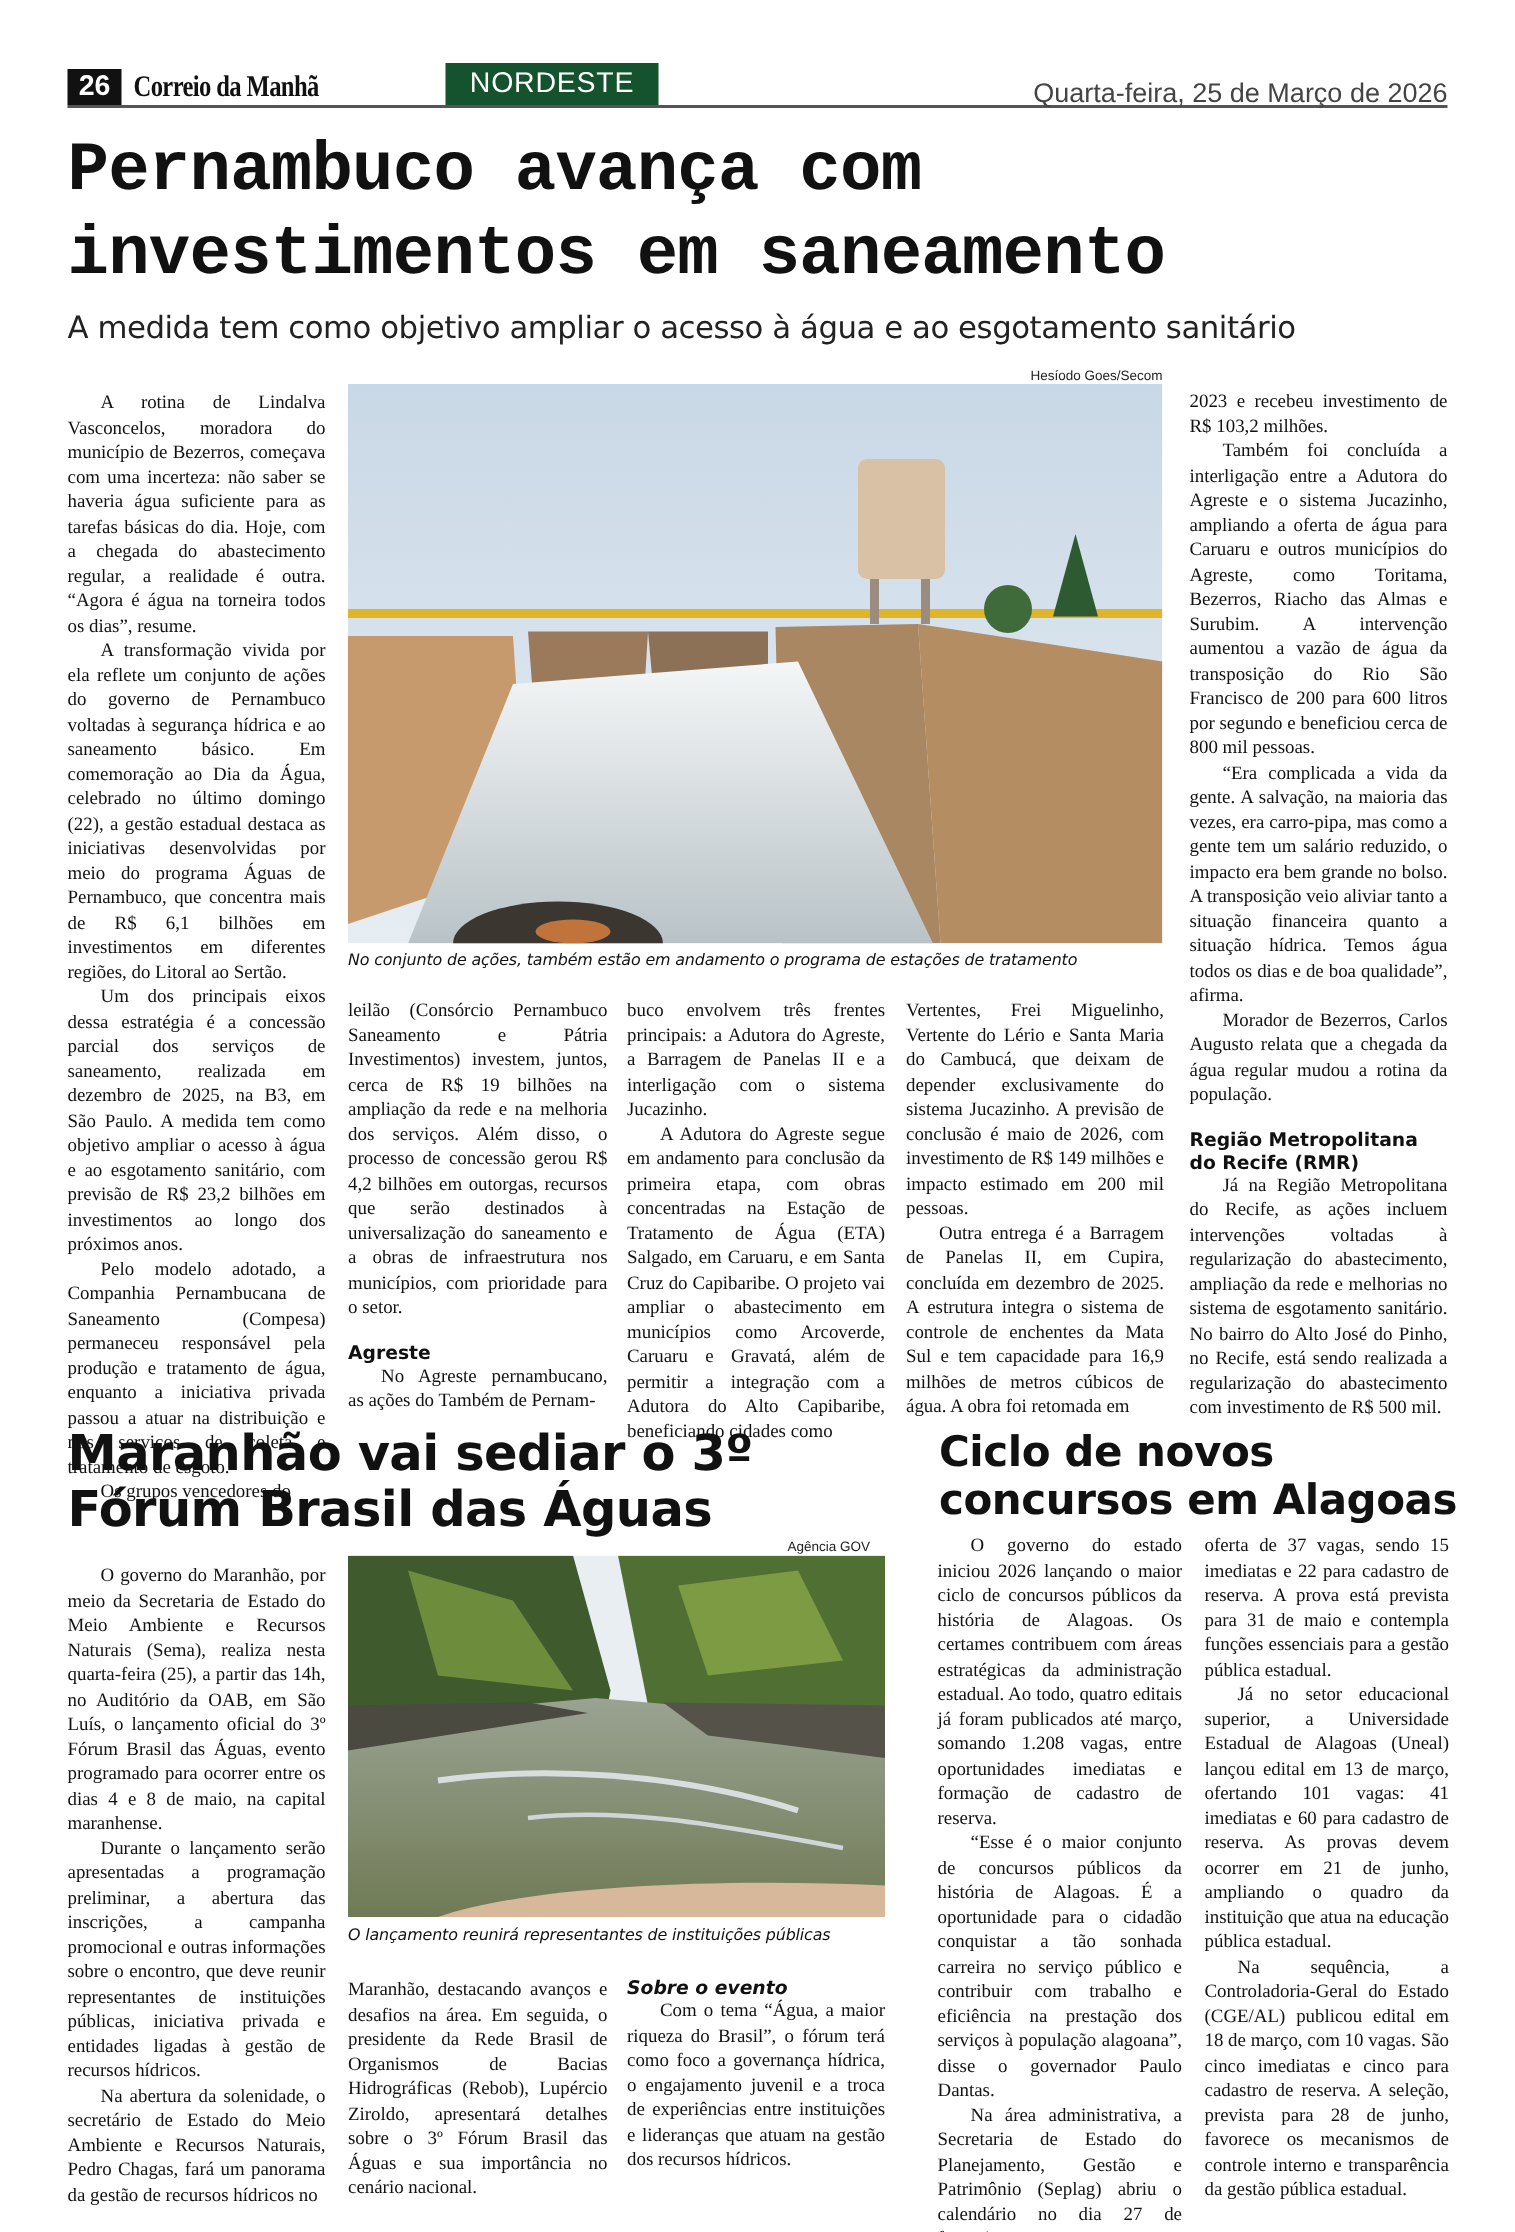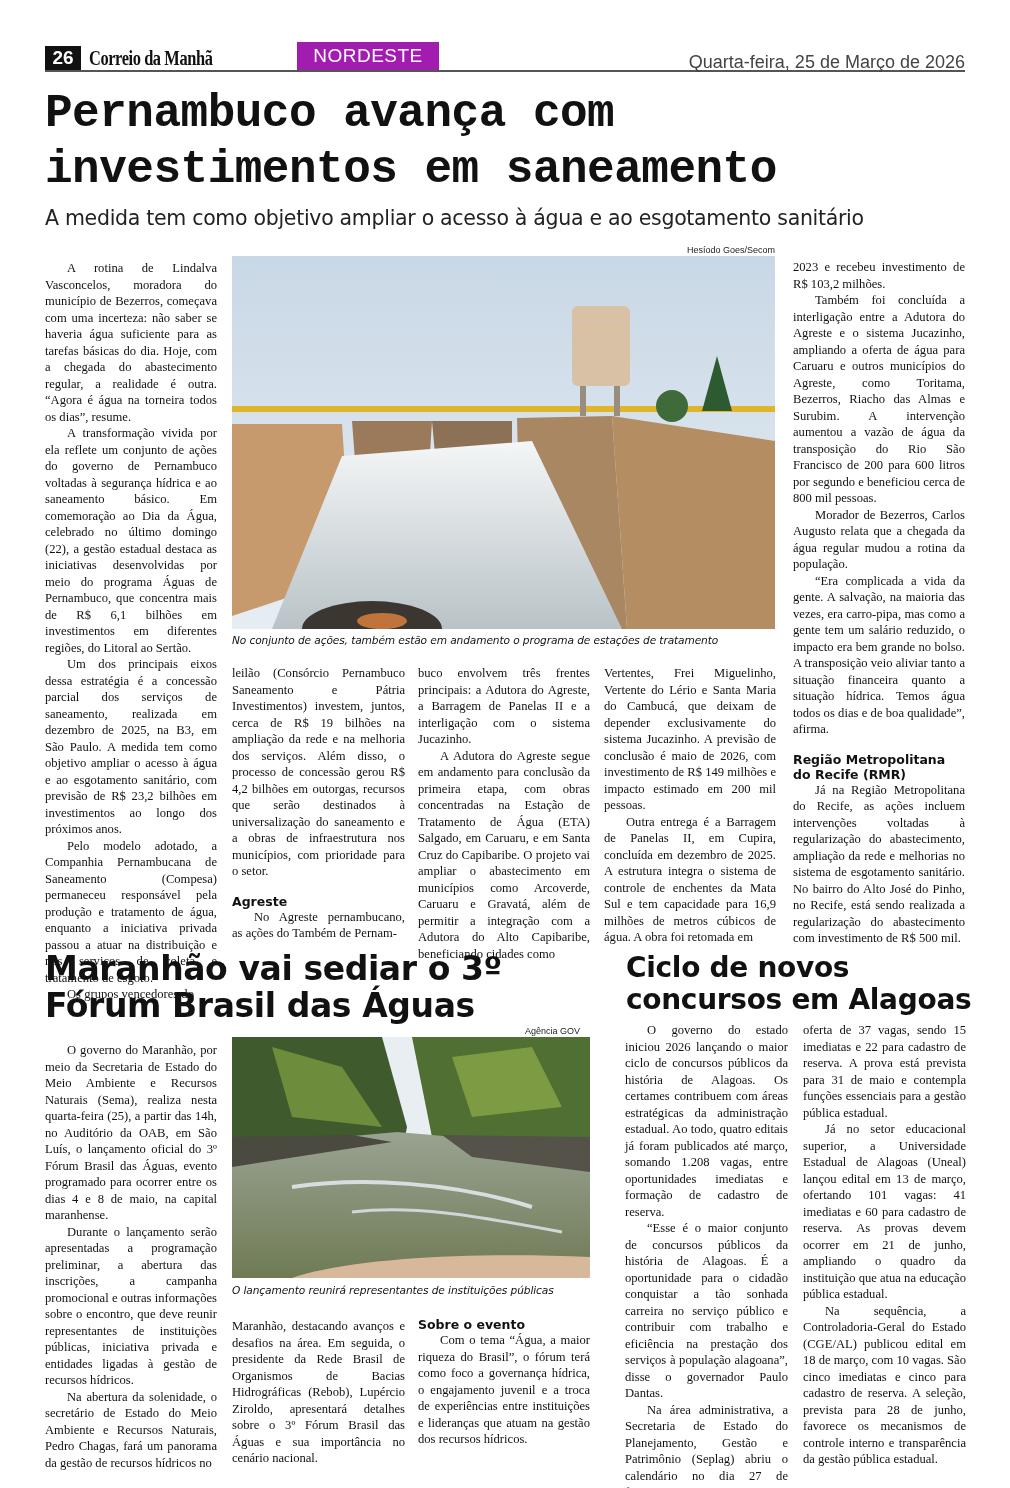--- a/index.html
+++ b/index.html
@@ -2,21 +2,21 @@
 <html><head>
 <meta charset="utf-8">
 <style>
   * { box-sizing: border-box; margin: 0; padding: 0; }
   html, body { width: 1010px; height: 1488px; background: #ffffff; overflow: hidden; }
   body { position: relative; font-family: "Liberation Serif", serif; color: #111; }
 
   .header { position: absolute; left: 45px; top: 46px; width: 920px; height: 26px; border-bottom: 2px solid #555; }
   .page-num { position: absolute; left: 0; top: 0; width: 36px; height: 24px; background: #111; color: #fff; font-family: "Liberation Sans", sans-serif; font-weight: bold; font-size: 19px; line-height: 24px; text-align: center; }
   .paper-name { position: absolute; left: 44px; top: 1px; font-family: "Liberation Serif", serif; font-weight: bold; font-size: 20px; line-height: 22px; letter-spacing: -0.5px; transform: scaleX(0.82); transform-origin: left; }
-  .section-tag { position: absolute; left: 252px; top: -4px; width: 142px; height: 28px; background: #a21caf; color: #fff; font-family: "Liberation Sans", sans-serif; font-size: 19px; line-height: 28px; text-align: center; letter-spacing: 0.5px; }
+  .section-tag { position: absolute; left: 252px; top: -4px; width: 142px; height: 28px; background: #14532d; color: #fff; font-family: "Liberation Sans", sans-serif; font-size: 19px; line-height: 28px; text-align: center; letter-spacing: 0.5px; }
   .date { position: absolute; right: 0; top: 6px; font-family: "Liberation Sans", sans-serif; font-size: 18px; color: #444; }
 
   .h1 { position: absolute; left: 45px; top: 86px; width: 930px; font-family: Liberation Mono, monospace; font-size: 46px; line-height: 56px; letter-spacing: -0.5px; color: #111; }
   .deck { position: absolute; left: 45px; top: 206px; width: 930px; font-family: "DejaVu Sans", sans-serif; font-size: 20.5px; letter-spacing: -0.3px; color: #222; }
 
   .credit { position: absolute; font-family: "Liberation Sans", sans-serif; font-size: 9px; color: #222; text-align: right; }
   .photo { position: absolute; overflow: hidden; }
   .caption { position: absolute; font-family: "DejaVu Sans", sans-serif; font-style: italic; font-size: 10.6px; color: #111; white-space: nowrap; letter-spacing: -0.1px; }
 
   .col { position: absolute; font-size: 12.6px; line-height: 16.5px; text-align: justify; hyphens: manual; }
@@ -92,22 +92,22 @@
 </div>
 
 <div class="col" style="left:604px; top:665px; width:172px;">
   <p class="cont">Vertentes, Frei Miguelinho, Vertente do Lério e Santa Maria do Cambucá, que deixam de depender exclusivamente do sistema Jucazinho. A previsão de conclusão é maio de 2026, com investimento de R$ 149 milhões e impacto estimado em 200 mil pessoas.</p>
   <p>Outra entrega é a Barragem de Panelas II, em Cupira, concluída em dezembro de 2025. A estrutura integra o sistema de controle de enchentes da Mata Sul e tem capacidade para 16,9 milhões de metros cúbicos de água. A obra foi retomada em</p>
 </div>
 
 <div class="col" style="left:793px; top:259px; width:172px;">
   <p class="cont">2023 e recebeu investimento de R$ 103,2 milhões.</p>
   <p>Também foi concluída a interligação entre a Adutora do Agreste e o sistema Jucazinho, ampliando a oferta de água para Caruaru e outros municípios do Agreste, como Toritama, Bezerros, Riacho das Almas e Surubim. A intervenção aumentou a vazão de água da transposição do Rio São Francisco de 200 para 600 litros por segundo e beneficiou cerca de 800 mil pessoas.</p>
+  <p>“Era complicada a vida da gente. A salvação, na maioria das vezes, era carro-pipa, mas como a gente tem um salário reduzido, o impacto era bem grande no bolso. A transposição veio aliviar tanto a situação financeira quanto a situação hídrica. Temos água todos os dias e de boa qualidade”, afirma.</p>
   <p>Morador de Bezerros, Carlos Augusto relata que a chegada da água regular mudou a rotina da população.</p>
-  <p>“Era complicada a vida da gente. A salvação, na maioria das vezes, era carro-pipa, mas como a gente tem um salário reduzido, o impacto era bem grande no bolso. A transposição veio aliviar tanto a situação financeira quanto a situação hídrica. Temos água todos os dias e de boa qualidade”, afirma.</p>
   <h3>Região Metropolitana do Recife (RMR)</h3>
   <p>Já na Região Metropolitana do Recife, as ações incluem intervenções voltadas à regularização do abastecimento, ampliação da rede e melhorias no sistema de esgotamento sanitário. No bairro do Alto José do Pinho, no Recife, está sendo realizada a regularização do abastecimento com investimento de R$ 500 mil.</p>
 </div>
 
 <h2 class="h2" style="left:45px; top:950px; width:540px;">Maranhão vai sediar o 3º Fórum Brasil das Águas</h2>
 <div class="credit" style="left:480px; top:1026px; width:100px;">Agência GOV</div>
 <div class="photo" style="left:232px; top:1037px; width:358px; height:241px;">
   <svg width="358" height="241" viewBox="0 0 358 241" preserveAspectRatio="none">
     <defs>
       <linearGradient id="river2" x1="0" y1="0" x2="0" y2="1">
@@ -132,21 +132,21 @@
 
 <div class="col" style="left:45px; top:1042px; width:172px;">
   <p>O governo do Maranhão, por meio da Secretaria de Estado do Meio Ambiente e Recursos Naturais (Sema), realiza nesta quarta-feira (25), a partir das 14h, no Auditório da OAB, em São Luís, o lançamento oficial do 3º Fórum Brasil das Águas, evento programado para ocorrer entre os dias 4 e 8 de maio, na capital maranhense.</p>
   <p>Durante o lançamento serão apresentadas a programação preliminar, a abertura das inscrições, a campanha promocional e outras informações sobre o encontro, que deve reunir representantes de instituições públicas, iniciativa privada e entidades ligadas à gestão de recursos hídricos.</p>
   <p>Na abertura da solenidade, o secretário de Estado do Meio Ambiente e Recursos Naturais, Pedro Chagas, fará um panorama da gestão de recursos hídricos no</p>
 </div>
 <div class="col" style="left:232px; top:1318px; width:173px;">
   <p class="cont">Maranhão, destacando avanços e desafios na área. Em seguida, o presidente da Rede Brasil de Organismos de Bacias Hidrográficas (Rebob), Lupércio Ziroldo, apresentará detalhes sobre o 3º Fórum Brasil das Águas e sua importância no cenário nacional.</p>
 </div>
 <div class="col" style="left:418px; top:1303px; width:172px;">
-  <h3 style="margin-top:14px;">Sobre o evento</h3>
+  <h3 style="margin-top:14px;font-style:italic;">Sobre o evento</h3>
   <p>Com o tema “Água, a maior riqueza do Brasil”, o fórum terá como foco a governança hídrica, o engajamento juvenil e a troca de experiências entre instituições e lideranças que atuam na gestão dos recursos hídricos.</p>
 </div>
 
 <h2 class="h2b" style="left:626px; top:952px; width:350px;">Ciclo de novos concursos em Alagoas</h2>
 <div class="col" style="left:625px; top:1022px; width:163px;">
   <p>O governo do estado iniciou 2026 lançando o maior ciclo de concursos públicos da história de Alagoas. Os certames contribuem com áreas estratégicas da administração estadual. Ao todo, quatro editais já foram publicados até março, somando 1.208 vagas, entre oportunidades imediatas e formação de cadastro de reserva.</p>
   <p>“Esse é o maior conjunto de concursos públicos da história de Alagoas. É a oportunidade para o cidadão conquistar a tão sonhada carreira no serviço público e contribuir com trabalho e eficiência na prestação dos serviços à população alagoana”, disse o governador Paulo Dantas.</p>
   <p>Na área administrativa, a Secretaria de Estado do Planejamento, Gestão e Patrimônio (Seplag) abriu o calendário no dia 27 de fevereiro, com a</p>
 </div>
 <div class="col" style="left:803px; top:1022px; width:163px;">

